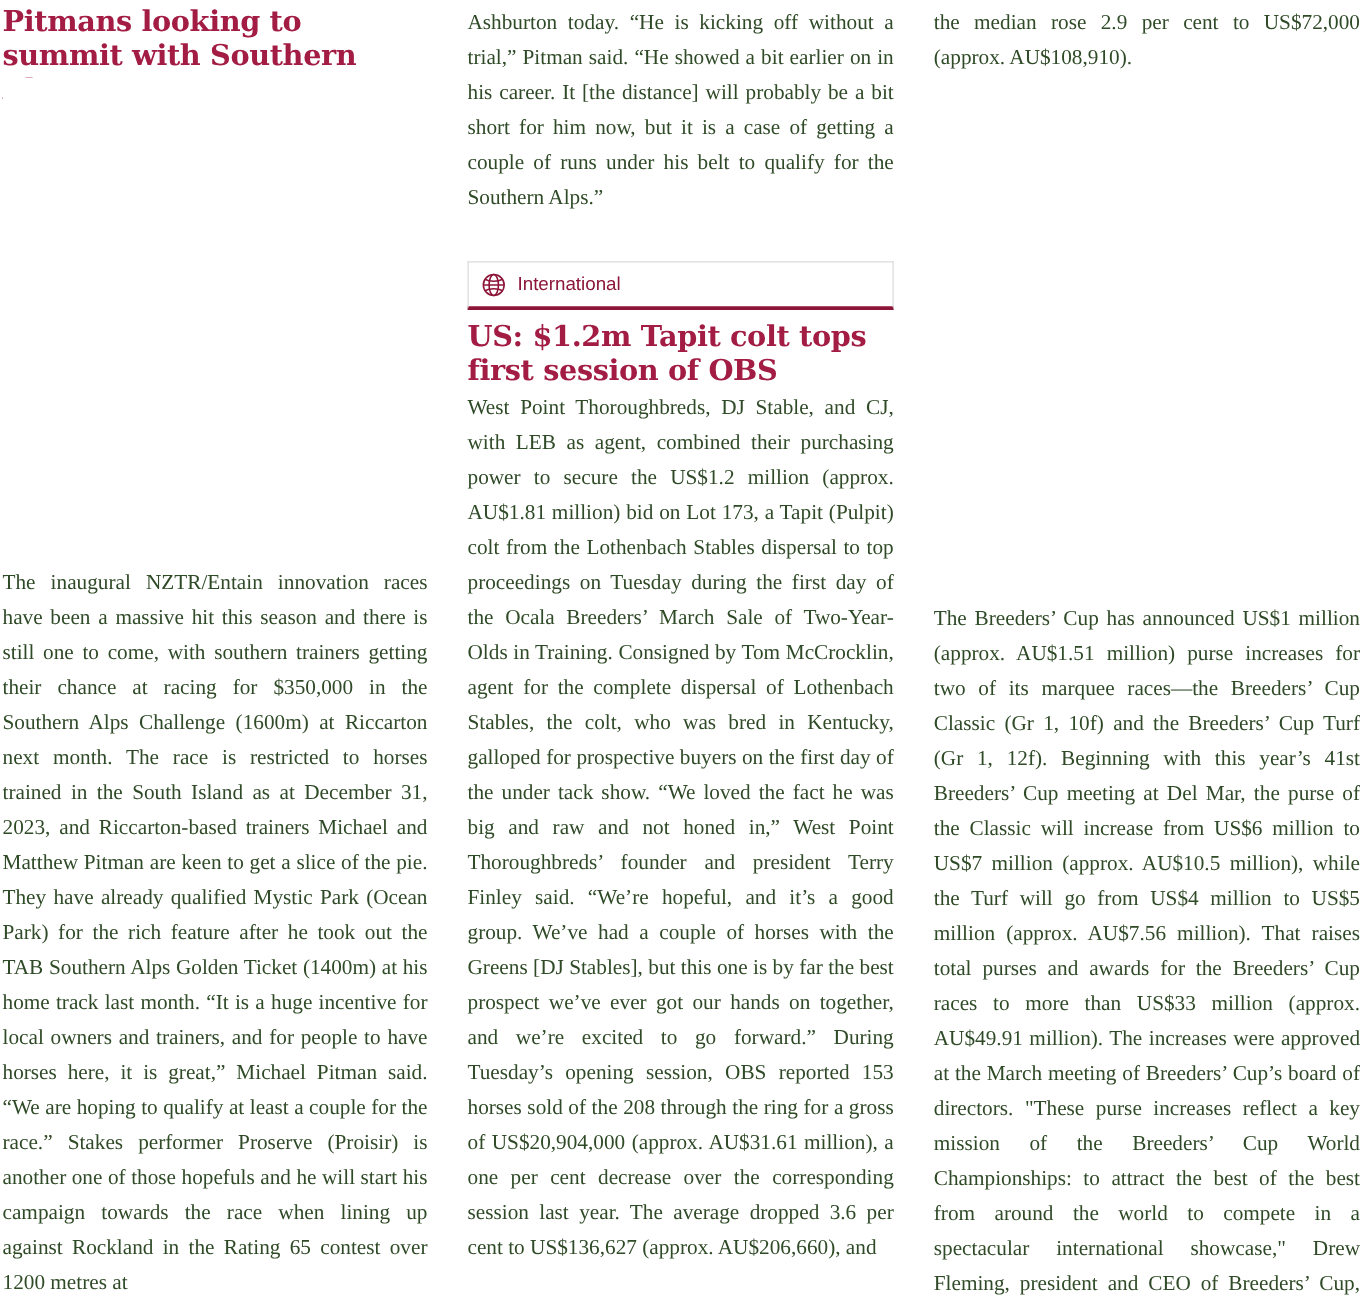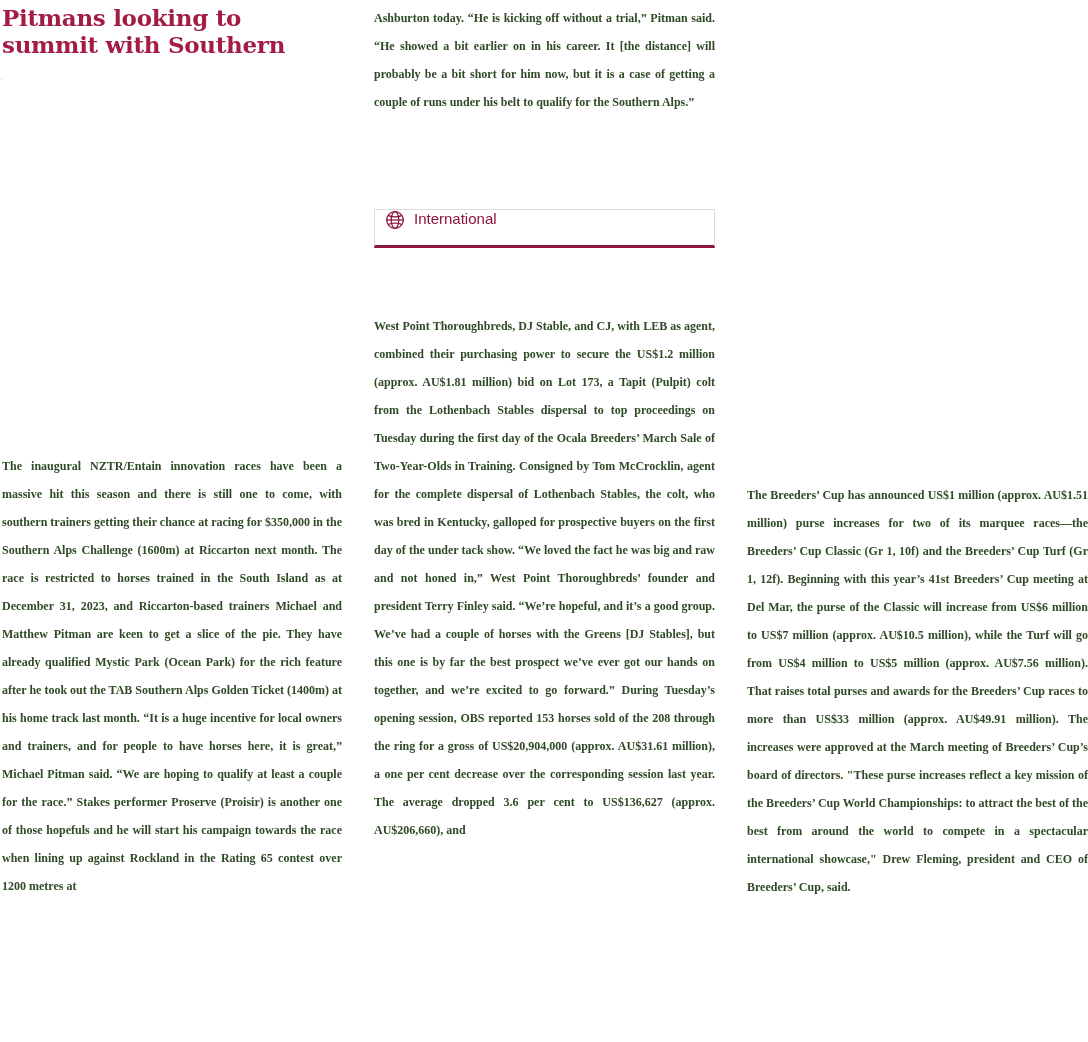--- a/index.html
+++ b/index.html
@@ -16,29 +16,29 @@
   .headline {
     font-family:"DejaVu Serif", serif;
     font-weight:700;
     font-size:23px;
     line-height:27px;
     color:#a21c44;
     letter-spacing:-0.3px;
   }
   .body-text {
     font-family:"Liberation Serif", serif;
-    font-size:12px;
+    font-size:17px;
     line-height:28px;
     color:#2f4a27;
     text-align:justify;
-    font-weight:bold;
   }
   .image-area { background:#ffffff; }
   .section-band {
     display:flex;
+    align-items:center;
     gap:9px;
     padding-left:10px;
     background:#ffffff;
     border:1px solid #dcdcdc;
     border-bottom:3px solid #8c1538;
   }
   .section-band .band-label {
     font-family:"Liberation Sans", sans-serif;
     font-size:15px;
     color:#8c1538;
@@ -64,22 +64,26 @@
     <svg class="globe" viewBox="0 0 24 24" fill="none" stroke="#8c1538" stroke-width="1.5">
       <circle cx="12" cy="12" r="10"></circle>
       <ellipse cx="12" cy="12" rx="4.5" ry="10"></ellipse>
       <line x1="2" y1="12" x2="22" y2="12"></line>
       <path d="M3.5 6.5 C 8 9, 16 9, 20.5 6.5"></path>
       <path d="M3.5 17.5 C 8 15, 16 15, 20.5 17.5"></path>
     </svg>
     <span class="band-label">International</span>
   </div>
 
+  <div class="abs" style="left:374px; top:256px; width:341px;">
+    <h2 class="headline">US: $1.2m Tapit colt tops first session of OBS</h2>
+  </div>
 
   <div class="abs body-text" style="left:374px; top:312px; width:341px;">West Point Thoroughbreds, DJ Stable, and CJ, with LEB as agent, combined their purchasing power to secure the US$1.2 million (approx. AU$1.81 million) bid on Lot 173, a Tapit (Pulpit) colt from the Lothenbach Stables dispersal to top proceedings on Tuesday during the first day of the Ocala Breeders’ March Sale of Two-Year-Olds in Training. Consigned by Tom McCrocklin, agent for the complete dispersal of Lothenbach Stables, the colt, who was bred in Kentucky, galloped for prospective buyers on the first day of the under tack show. “We loved the fact he was big and raw and not honed in,” West Point Thoroughbreds’ founder and president Terry Finley said. “We’re hopeful, and it’s a good group. We’ve had a couple of horses with the Greens [DJ Stables], but this one is by far the best prospect we’ve ever got our hands on together, and we’re excited to go forward.” During Tuesday’s opening session, OBS reported 153 horses sold of the 208 through the ring for a gross of US$20,904,000 (approx. AU$31.61 million), a one per cent decrease over the corresponding session last year. The average dropped 3.6 per cent to US$136,627 (approx. AU$206,660), and</div>
 
+  <div class="abs body-text" style="left:747px; top:4px; width:341px;">the median rose 2.9 per cent to US$72,000 (approx. AU$108,910).</div>
 
   <div class="abs image-area" style="left:747px; top:70px; width:341px; height:348px;"></div>
 
 
   <div class="abs body-text" style="left:747px; top:481px; width:341px;">The Breeders’ Cup has announced US$1 million (approx. AU$1.51 million) purse increases for two of its marquee races—the Breeders’ Cup Classic (Gr 1, 10f) and the Breeders’ Cup Turf (Gr 1, 12f). Beginning with this year’s 41st Breeders’ Cup meeting at Del Mar, the purse of the Classic will increase from US$6 million to US$7 million (approx. AU$10.5 million), while the Turf will go from US$4 million to US$5 million (approx. AU$7.56 million). That raises total purses and awards for the Breeders’ Cup races to more than US$33 million (approx. AU$49.91 million). The increases were approved at the March meeting of Breeders’ Cup’s board of directors. "These purse increases reflect a key mission of the Breeders’ Cup World Championships: to attract the best of the best from around the world to compete in a spectacular international showcase," Drew Fleming, president and CEO of Breeders’ Cup, said.</div>
 
 </div>
 
 </body></html>

